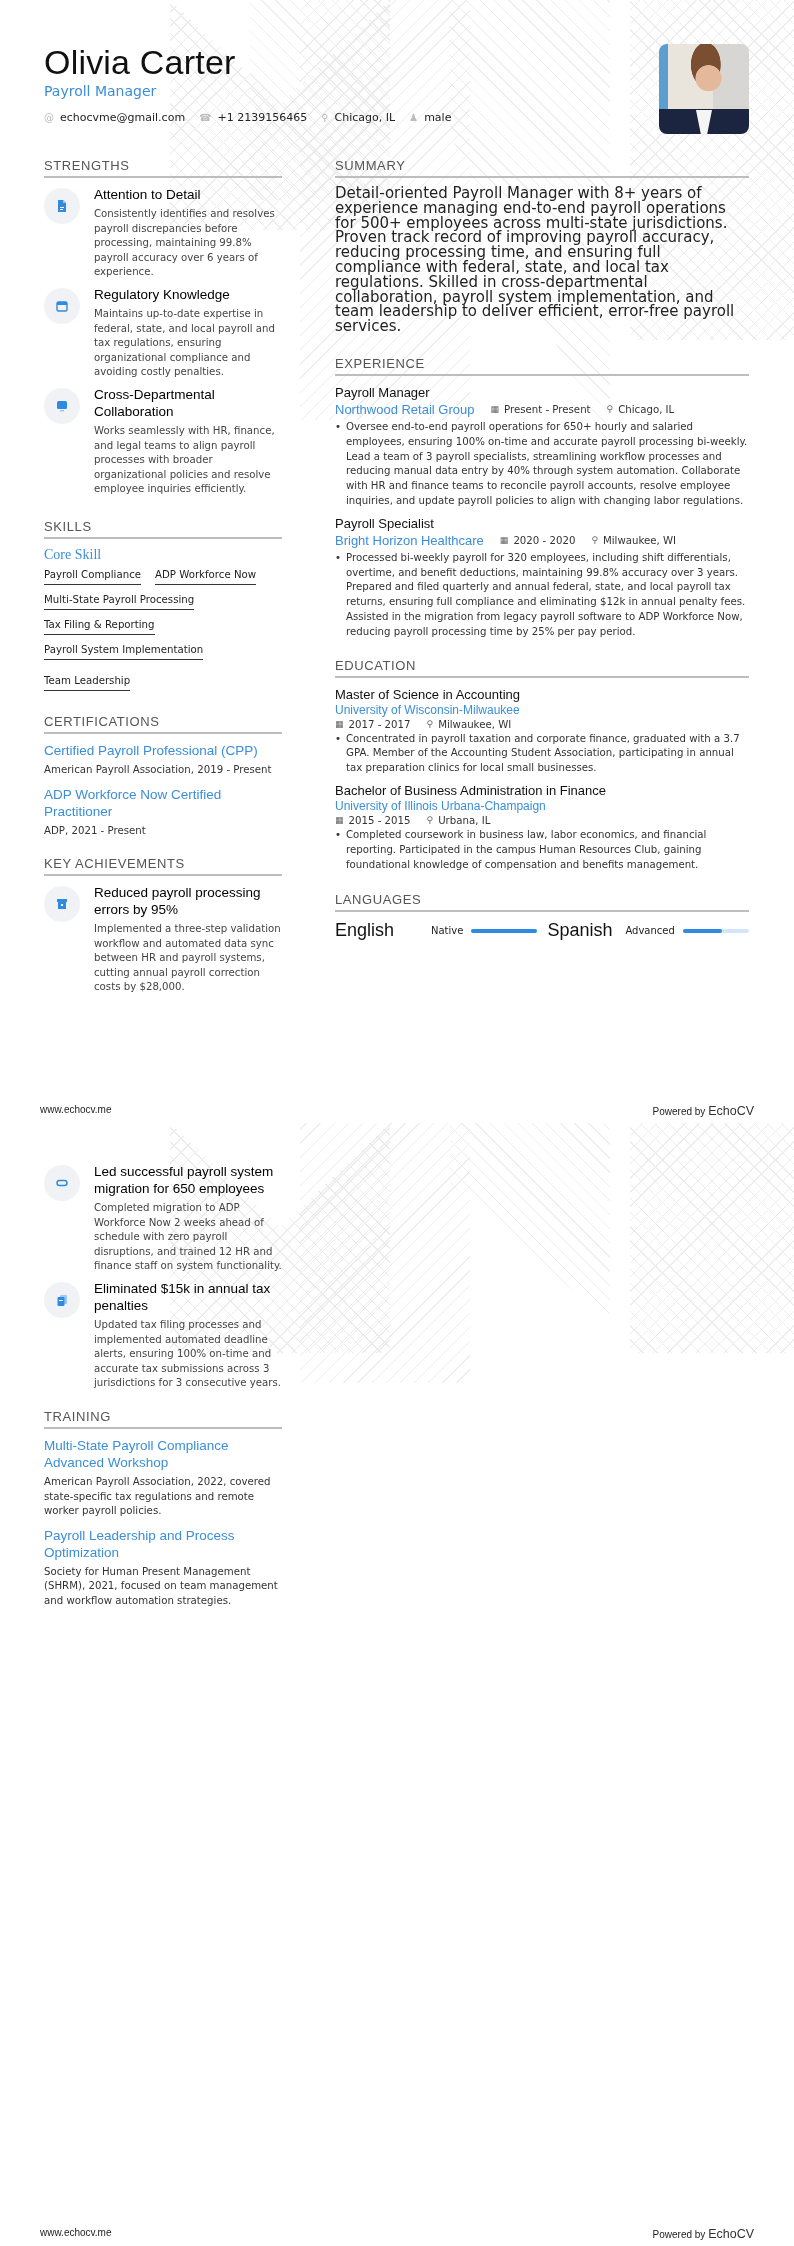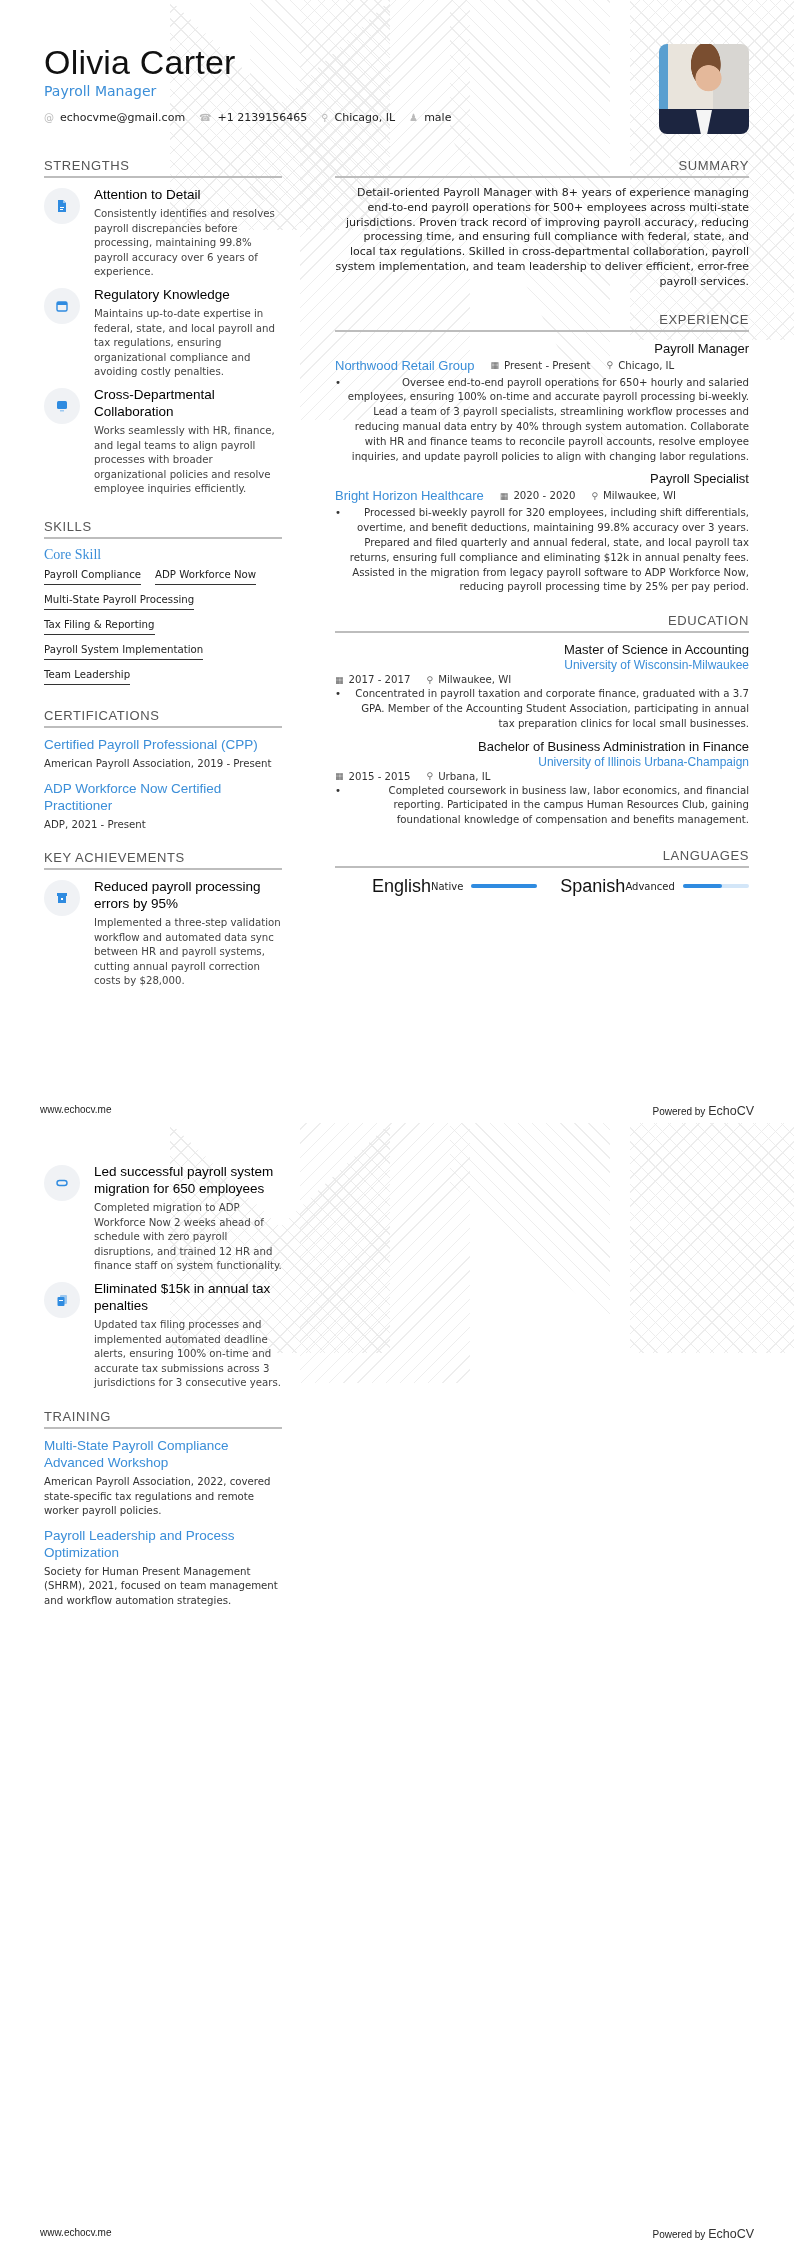--- a/index.html
+++ b/index.html
@@ -49,21 +49,21 @@
   .irow-title { font-family: "Liberation Sans", sans-serif; font-size: 13.5px; color: #000000; line-height: 17px; margin-bottom: 4px; }
   .irow-desc { font-size: 10.2px; color: #444; line-height: 14.6px; }
 
   .core { font-family: Liberation Serif, serif; font-size: 14px; color: #3b8ed8; margin-bottom: 4px; }
   .skills { display: flex; flex-wrap: wrap; gap: 0 14px; }
   .skill { font-size: 10.2px; color: #222; padding: 2px 0 4px; border-bottom: 1.5px solid #333; margin-bottom: 7px; }
 
   .cert-name { font-family: "Liberation Sans", sans-serif; font-size: 13.5px; color: #3b8ed8; line-height: 17px; margin-bottom: 4px; }
   .cert-meta { font-size: 10.2px; color: #333; margin-bottom: 8px; line-height: 14.6px; }
 
-  .summary { font-size: 11px; color: #222; line-height: 14.8px; }
+  .summary { font-size: 15px; color: #222; line-height: 14.8px; }
 
   .exp-title { font-family: "Liberation Sans", sans-serif; font-size: 13px; color: #111; line-height: 17px; }
   .exp-line { display: flex; align-items: center; gap: 16px; margin: 1px 0 3px; }
   .company { font-family: "Liberation Sans", sans-serif; font-size: 13px; color: #3b8ed8; }
   .meta { font-size: 10.2px; color: #333; display: flex; align-items: center; gap: 5px; }
   .meta .mi { color: #666; font-size: 9px; }
   .bullets { list-style: none; margin-bottom: 6px; }
   .bullets li { position: relative; padding-left: 11px; font-size: 10.2px; color: #333; line-height: 14.8px; }
   .bullets li::before { content: "•"; position: absolute; left: 0; top: 0; color: #333; }
 
@@ -162,21 +162,21 @@
 
     <section style="margin-top:22px;">
       <div class="sec-title">SKILLS</div>
       <div class="core">Core Skill</div>
       <div class="skills">
         <span class="skill">Payroll Compliance</span>
         <span class="skill">ADP Workforce Now</span>
         <span class="skill" style="margin-right:60px;">Multi-State Payroll Processing</span>
         <span class="skill" style="margin-right:100px;">Tax Filing &amp; Reporting</span>
         <span class="skill" style="margin-right:60px;">Payroll System Implementation</span>
-        <span class="skill" style="margin-right:120px;">Team Leadership</span>
+        <span class="skill" style="margin-right:120px;margin-top:6px;">Team Leadership</span>
       </div>
     </section>
 
     <section style="margin-top:16px;">
       <div class="sec-title">CERTIFICATIONS</div>
       <div class="cert-name">Certified Payroll Professional (CPP)</div>
       <div class="cert-meta">American Payroll Association, 2019 - Present</div>
       <div class="cert-name">ADP Workforce Now Certified Practitioner</div>
       <div class="cert-meta">ADP, 2021 - Present</div>
     </section>
@@ -192,21 +192,21 @@
             </svg>
         </div>
         <div class="irow-body">
           <div class="irow-title">Reduced payroll processing errors by 95%</div>
           <div class="irow-desc">Implemented a three-step validation workflow and automated data sync between HR and payroll systems, cutting annual payroll correction costs by $28,000.</div>
         </div>
       </div>
     </section>
   </div>
 
-  <div class="right" style="top:158px;text-align:right;">
+  <div class="right" style="top:158px;">
     <section>
       <div class="sec-title">SUMMARY</div>
       <div class="summary">Detail-oriented Payroll Manager with 8+ years of experience managing end-to-end payroll operations for 500+ employees across multi-state jurisdictions. Proven track record of improving payroll accuracy, reducing processing time, and ensuring full compliance with federal, state, and local tax regulations. Skilled in cross-departmental collaboration, payroll system implementation, and team leadership to deliver efficient, error-free payroll services.</div>
     </section>
 
     <section style="margin-top:22px;">
       <div class="sec-title">EXPERIENCE</div>
       <div>
         <div class="exp-title">Payroll Manager</div>
         <div class="exp-line">

